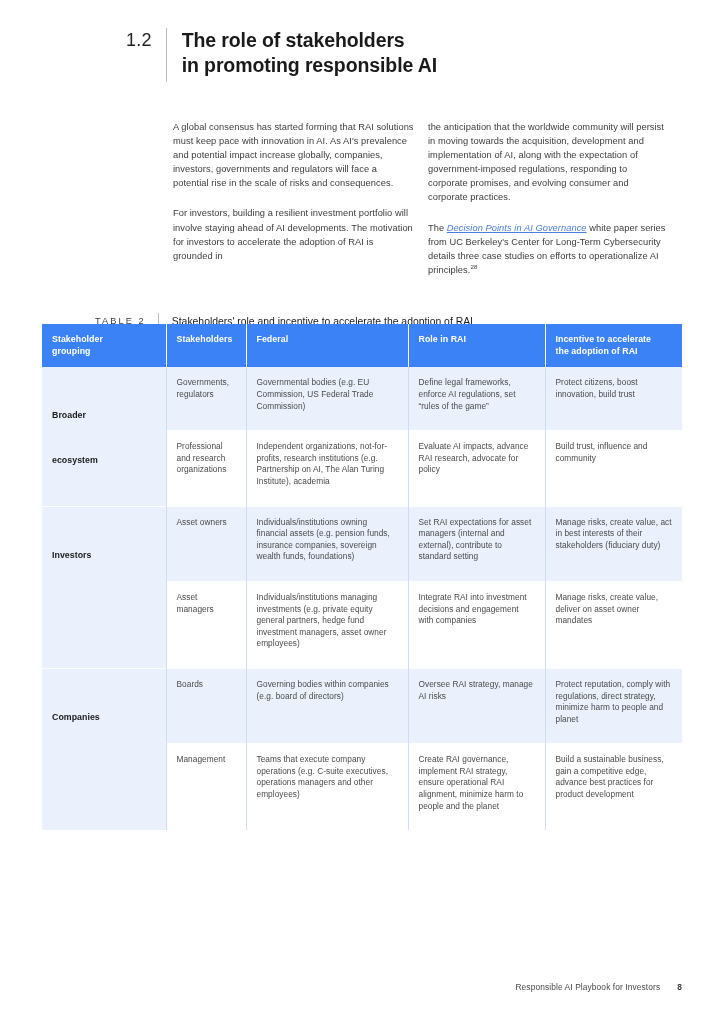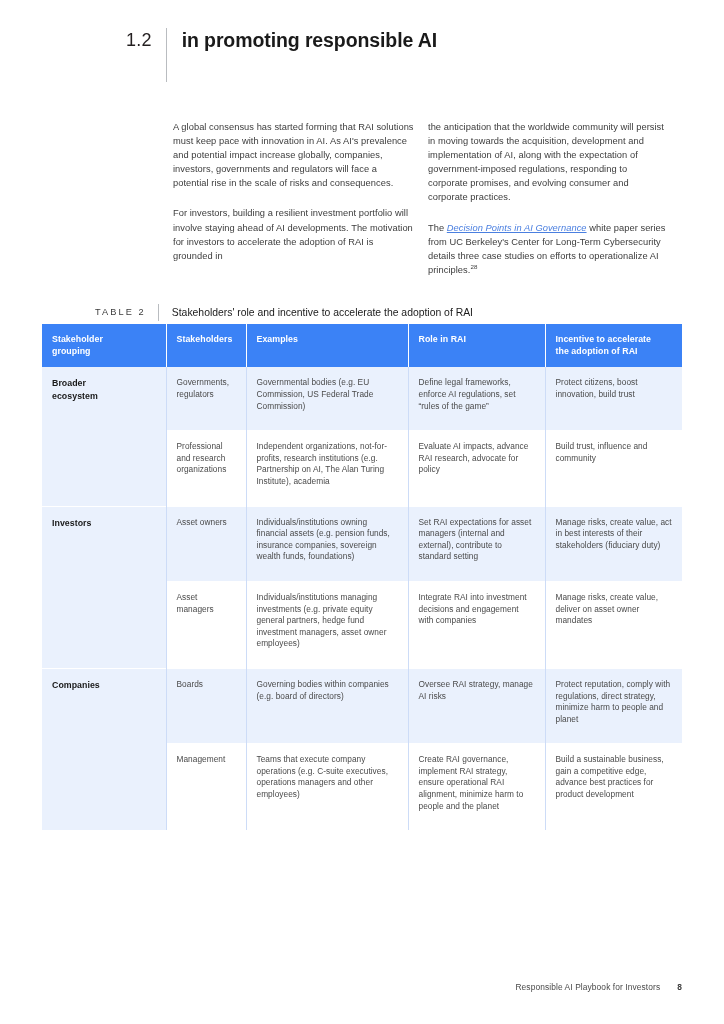--- a/index.html
+++ b/index.html
@@ -74,21 +74,21 @@
   sup.fn {
     font-size: 6.2px;
     vertical-align: super;
     line-height: 0;
   }
 
   
   .table-caption {
     position: absolute;
     left: 95px;
-    top: 303px;
+    top: 312px;
     display: flex;
     align-items: center;
     height: 18px;
   }
   .caption-label {
     font-size: 9.2px;
     letter-spacing: 2.1px;
     color: #3c3c3c;
     padding-right: 12px;
     white-space: nowrap;
@@ -149,21 +149,21 @@
   
   .rai-table td.grp {
     background: #eaf1fd;
     color: #1a1a1a;
     font-weight: bold;
     font-size: 8.8px;
     line-height: 12.4px;
     border-right: 1px solid #cddcf7;
     padding-top: 10px;
   }
-  .rai-table td.grp .gl { display: block; }
+  .rai-table td.grp .gl { display: block; margin-top: 32px; }
 
   
   tr.tinted td { background: #eaf1fd; }
   tr.plain td { background: #ffffff; }
 
   tr.row-sep td { border-top: 1px solid #ffffff; }
 
   
   .footer {
     position: absolute;
@@ -181,20 +181,21 @@
     color: #3c3c3c;
   }
 </style>
 </head>
 <body>
 
 <div class="section-head">
   <div class="section-number">1.2</div>
   <div class="head-rule"></div>
   <div class="section-title">
+    <span class="tline">The role of stakeholders</span>
     <span class="tline">in promoting responsible AI</span>
   </div>
 </div>
 
 <div class="intro">
   <div class="intro-col">
     <p>A global consensus has started forming that RAI solutions must keep pace with innovation in AI. As AI's prevalence and potential impact increase globally, companies, investors, governments and regulators will face a potential rise in the scale of risks and consequences.</p>
     <p>For investors, building a resilient investment portfolio will involve staying ahead of AI developments. The motivation for investors to accelerate the adoption of RAI is grounded in</p>
   </div>
   <div class="intro-col">
@@ -217,21 +218,21 @@
       <col class="c3">
       <col class="c4">
   </colgroup>
   <thead>
     <tr>
       <th>
         <span style="display:block">Stakeholder</span>
         <span style="display:block">grouping</span>
       </th>
       <th>Stakeholders</th>
-      <th>Examples</th>
+      <th>Federal</th>
       <th>Role in RAI</th>
       <th>
         <span style="display:block">Incentive to accelerate</span>
         <span style="display:block">the adoption of RAI</span>
       </th>
     </tr>
   </thead>
   <tbody>
 
     <tr class="tinted">

